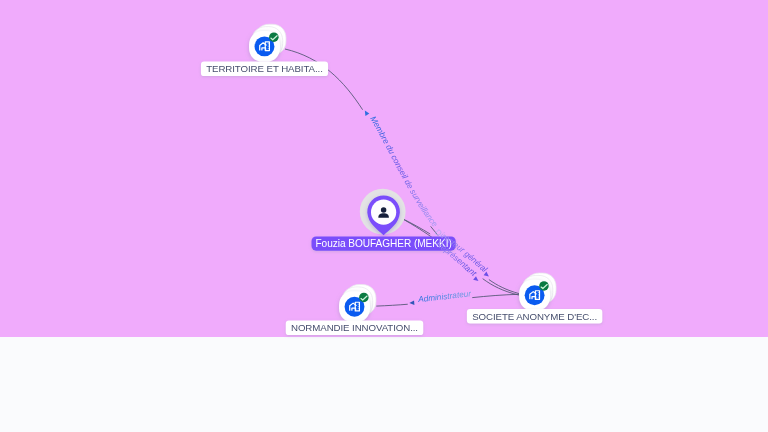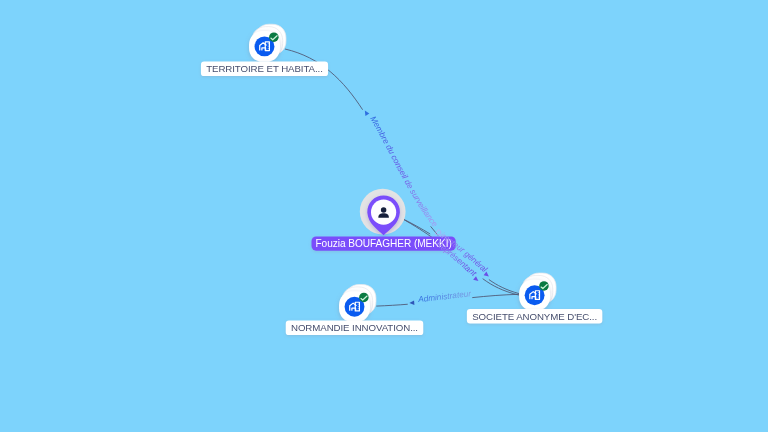--- a/index.html
+++ b/index.html
@@ -1,19 +1,19 @@
 <!DOCTYPE html>
 <html><head>
 <meta charset="utf-8">
 <title>Relations graph</title>
 <style>
   html,body{margin:0;padding:0;}
   body{width:768px;height:432px;overflow:hidden;background:#fafbfd;
        font-family:"Liberation Sans",sans-serif;}
-  #stage{position:relative;width:768px;height:432px;background:#7dd3fc;}
+  #stage{position:relative;width:768px;height:337px;background:#f0abfc;}
   svg.graph{position:absolute;left:0;top:0;width:768px;height:432px;display:block;}
   .edge-path{fill:none;stroke:#4e5470;stroke-width:0.85;}
   .edge-label{font-family:"Liberation Sans",sans-serif;font-size:8.2px;}
   .node-label-text{font-family:"Liberation Sans",sans-serif;font-size:9.7px;fill:#464e6d;
                    letter-spacing:-0.08px;}
   .person-label-text{font-family:"Liberation Sans",sans-serif;font-size:10.1px;fill:#ffffff;
                    letter-spacing:-0.05px;}
 </style>
 </head>
 <body>

